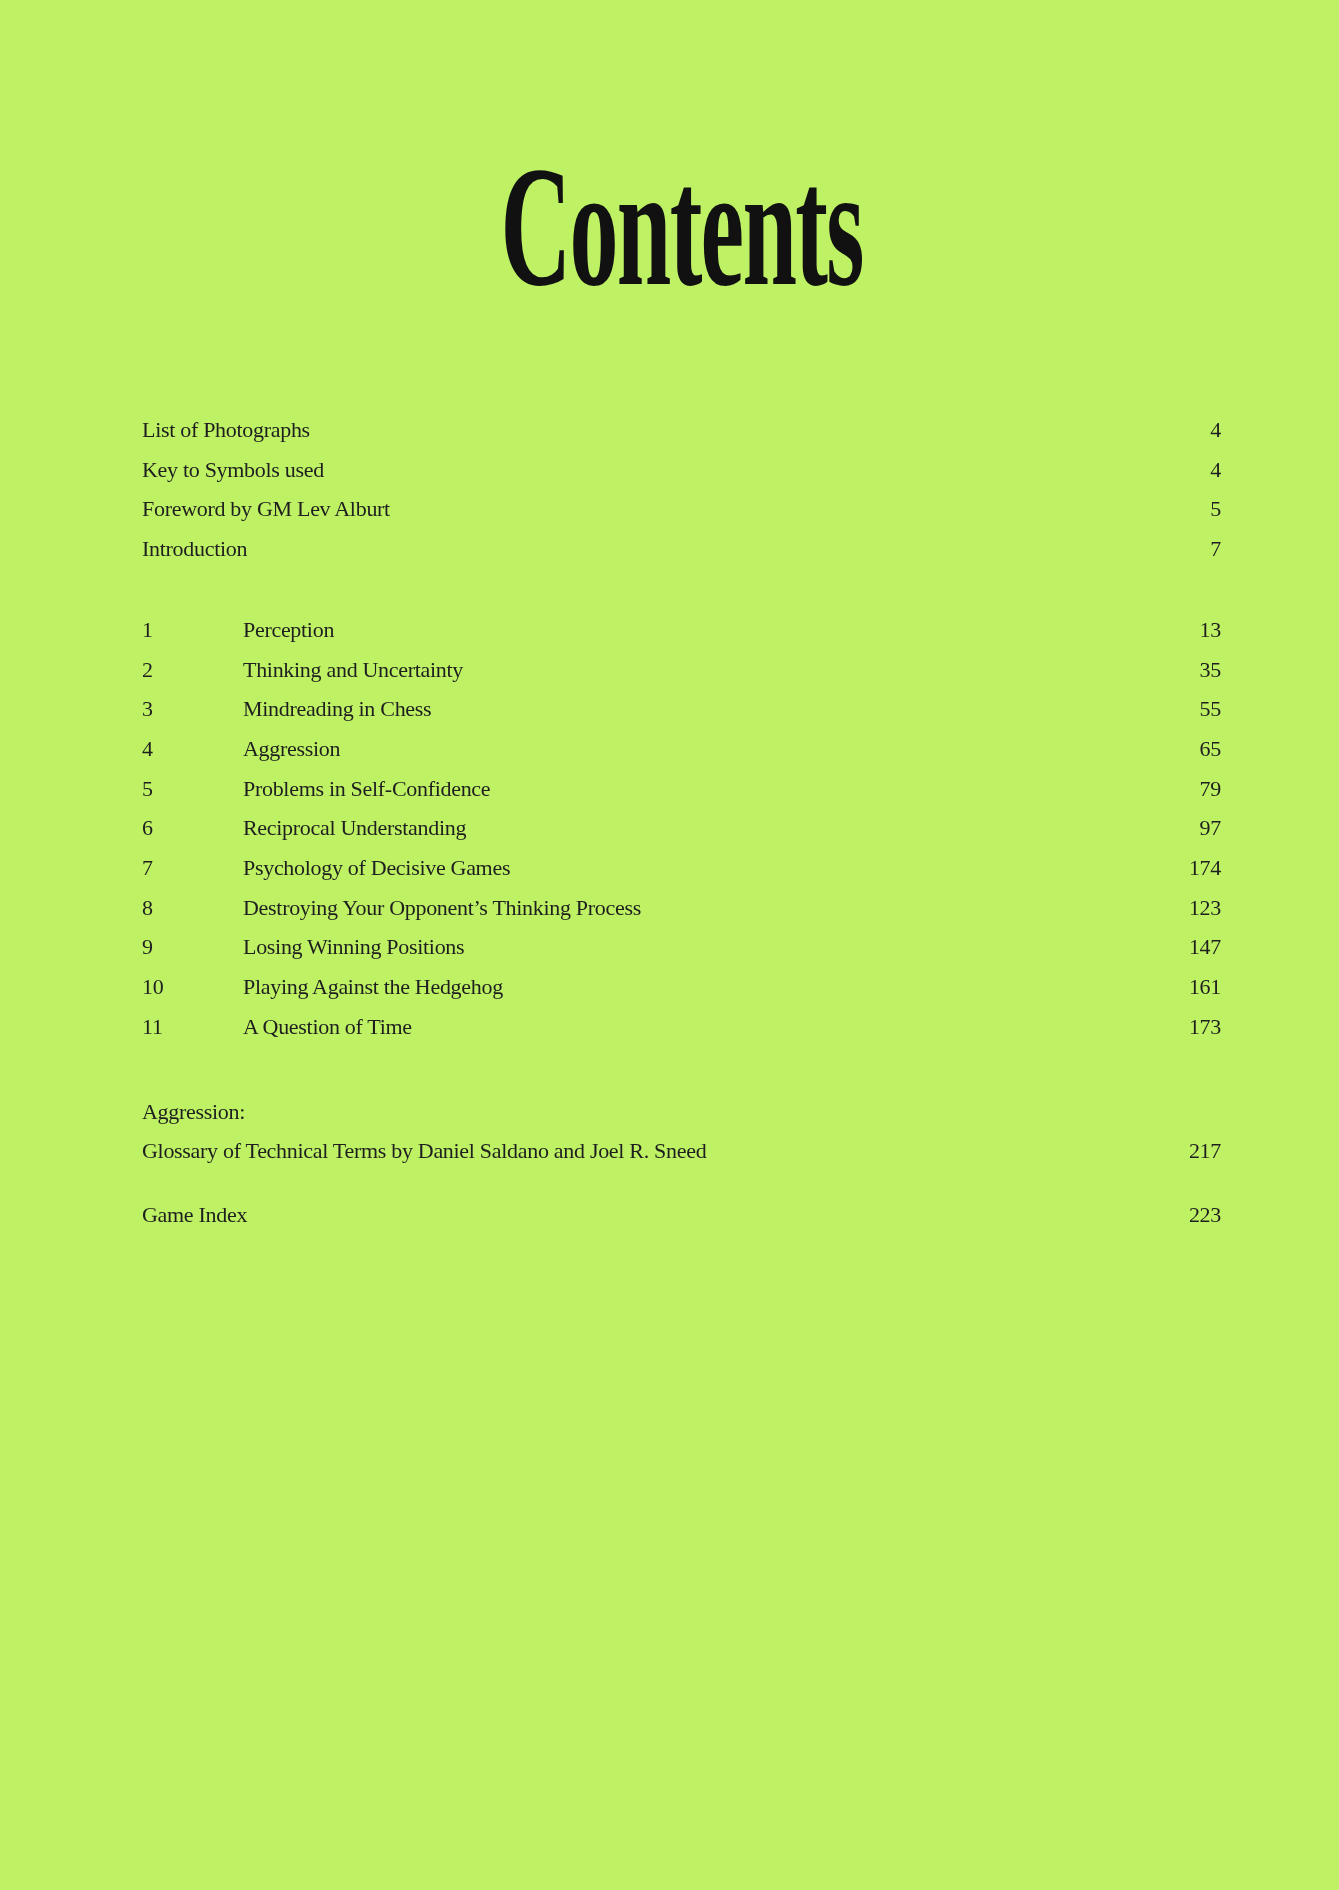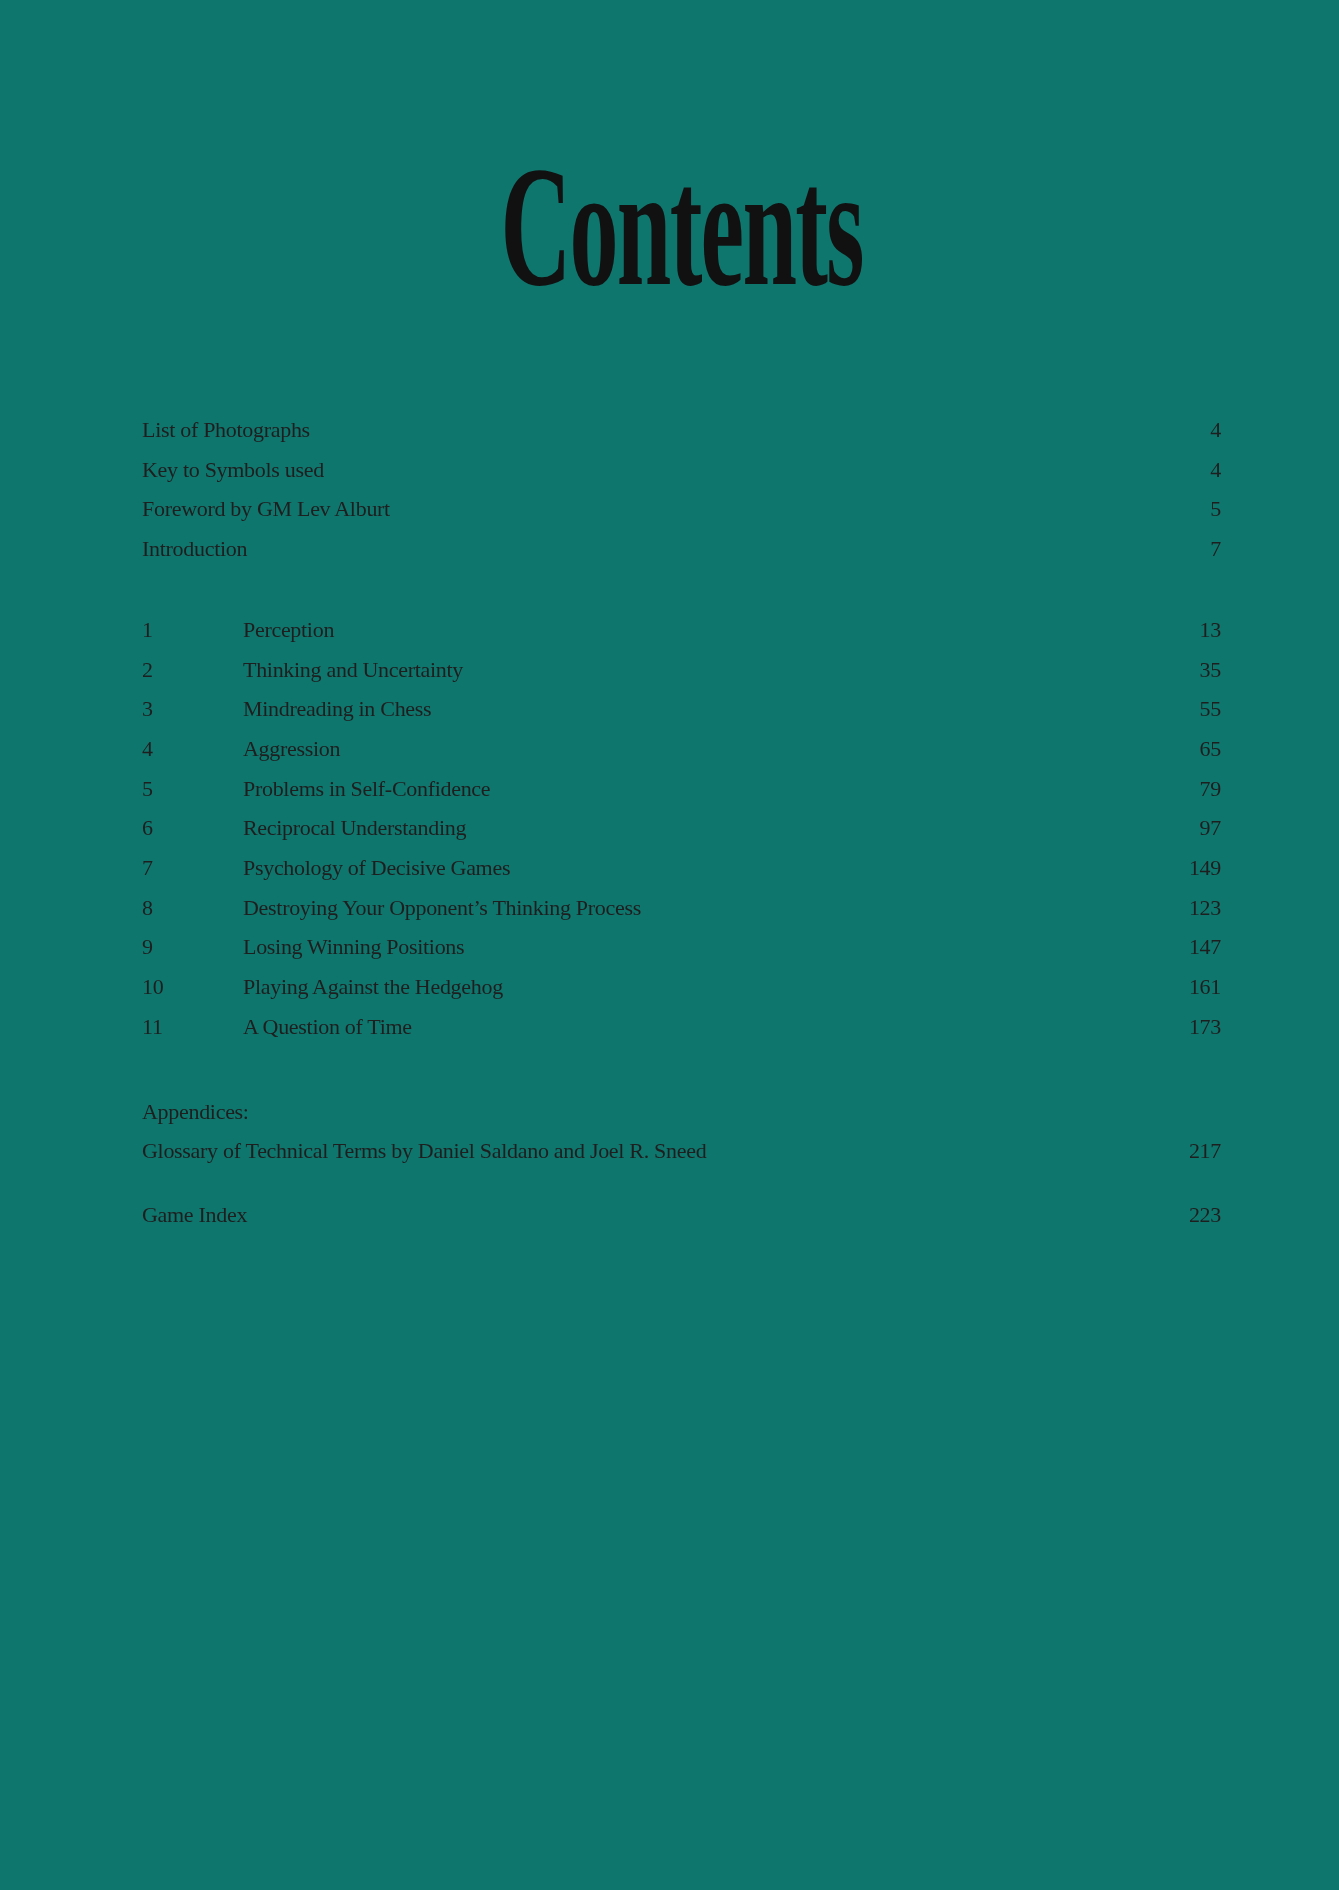--- a/index.html
+++ b/index.html
@@ -4,21 +4,21 @@
 <style>
   html, body {
     margin: 0;
     padding: 0;
     background: #ffffff;
   }
   .page {
     position: relative;
     width: 1339px;
     height: 1890px;
-    background: #0f766e;
+    background: #bef264;
     font-family: "Liberation Serif", "DejaVu Serif", serif;
     color: #1e1e1e;
     overflow: hidden;
   }
   .title {
     position: absolute;
     top: 140px;
     left: 142px;
     width: 1079px;
     margin: 0;
@@ -117,21 +117,21 @@
         <span class="pagenum">79</span>
       </div>
       <div class="row">
         <span class="num">6</span>
         <span class="label">Reciprocal Understanding</span>
         <span class="pagenum">97</span>
       </div>
       <div class="row">
         <span class="num">7</span>
         <span class="label">Psychology of Decisive Games</span>
-        <span class="pagenum">149</span>
+        <span class="pagenum">174</span>
       </div>
       <div class="row">
         <span class="num">8</span>
         <span class="label">Destroying Your Opponent’s Thinking Process</span>
         <span class="pagenum">123</span>
       </div>
       <div class="row">
         <span class="num">9</span>
         <span class="label">Losing Winning Positions</span>
         <span class="pagenum">147</span>
@@ -143,21 +143,21 @@
       </div>
       <div class="row">
         <span class="num">11</span>
         <span class="label">A Question of Time</span>
         <span class="pagenum">173</span>
       </div>
     </div>
 
     <div class="section-appendices">
       <div class="row">
-        <span class="label">Appendices:</span>
+        <span class="label">Aggression:</span>
       </div>
       <div class="row">
         <span class="label">Glossary of Technical Terms by Daniel Saldano and Joel R. Sneed</span>
         <span class="pagenum">217</span>
       </div>
     </div>
 
     <div class="section-back">
       <div class="row">
         <span class="label">Game Index</span>

